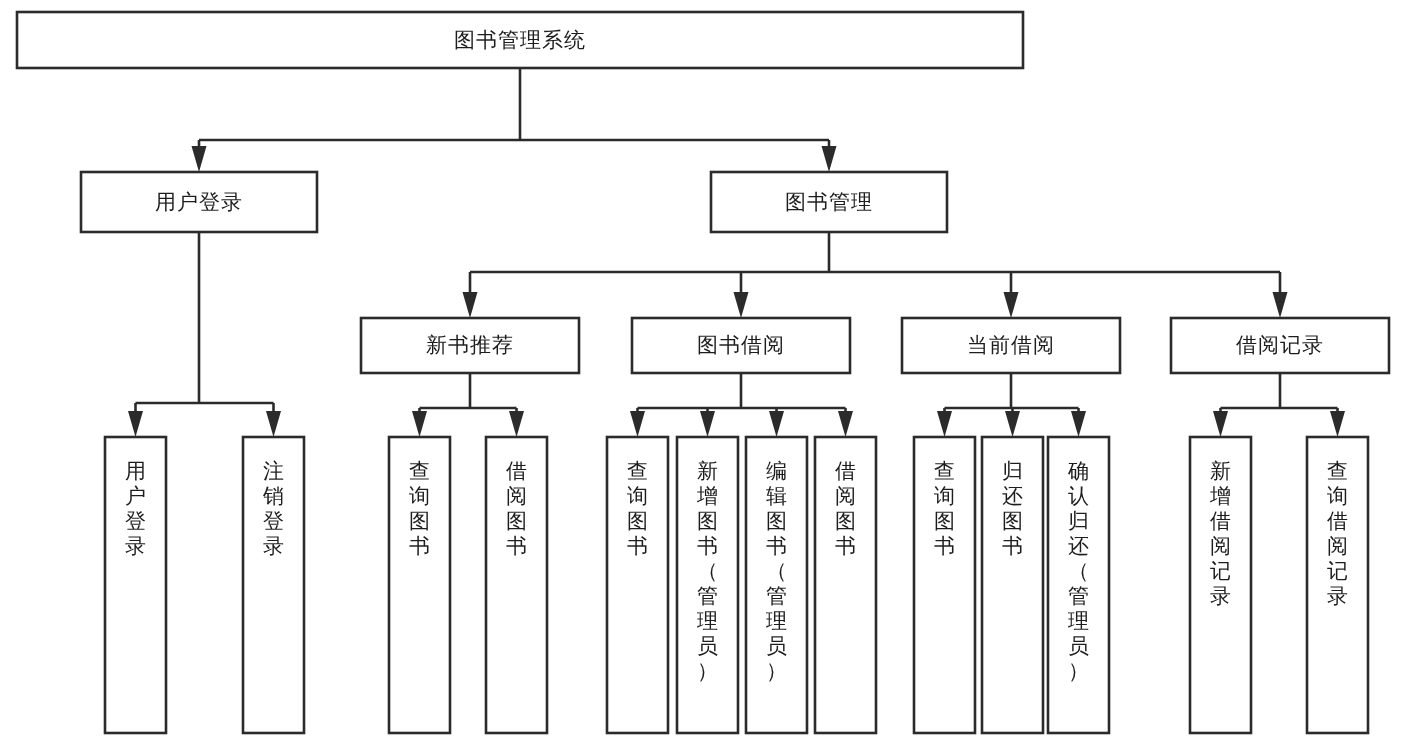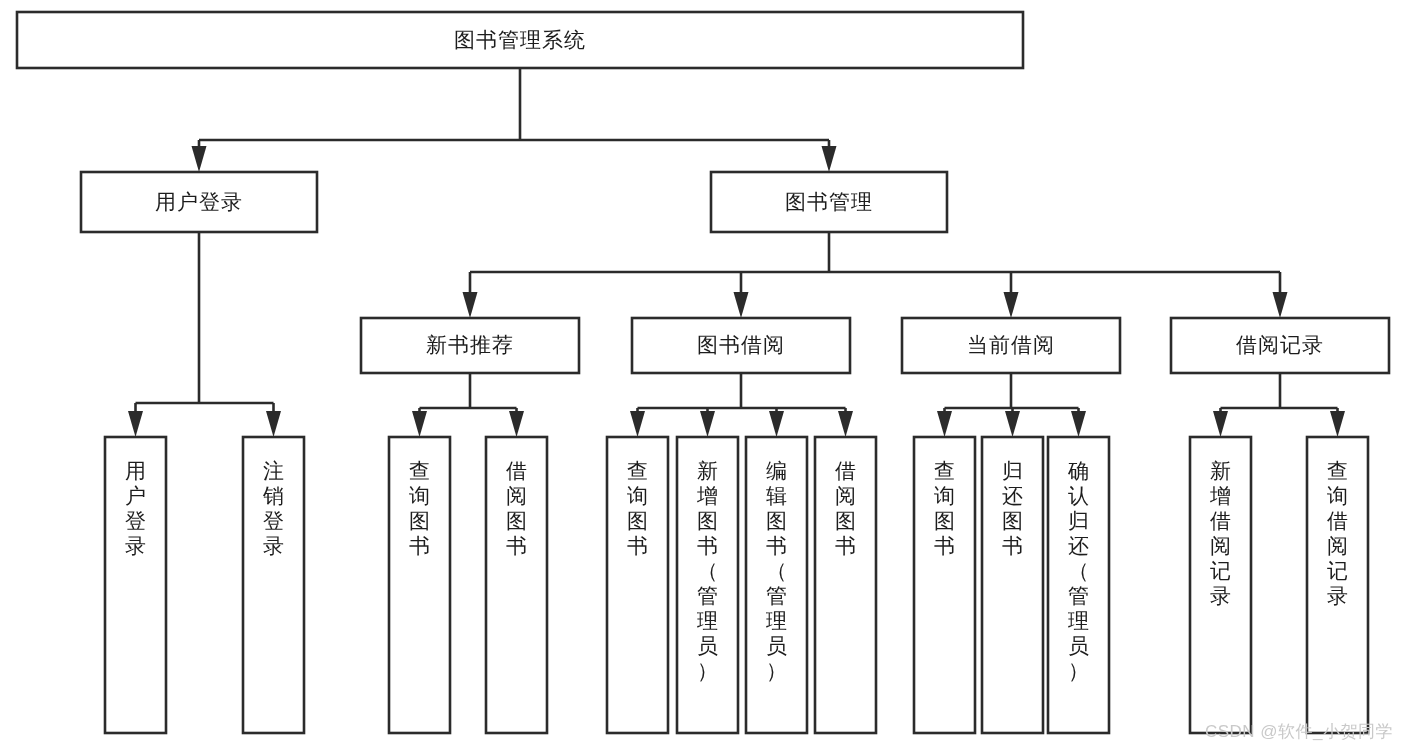--- a/index.html
+++ b/index.html
@@ -211,14 +211,13 @@
         <g>
           <rect x="1190" y="437" width="61" height="296" class="node-box"></rect>
           <text x="1220.5" y="471.5" class="node-label" font-size="21" text-anchor="middle"><tspan x="1220.5" dy="0">新</tspan><tspan x="1220.5" dy="25">增</tspan><tspan x="1220.5" dy="25">借</tspan><tspan x="1220.5" dy="25">阅</tspan><tspan x="1220.5" dy="25">记</tspan><tspan x="1220.5" dy="25">录</tspan></text>
         </g>
         <g>
           <rect x="1307" y="437" width="61" height="296" class="node-box"></rect>
           <text x="1337.5" y="471.5" class="node-label" font-size="21" text-anchor="middle"><tspan x="1337.5" dy="0">查</tspan><tspan x="1337.5" dy="25">询</tspan><tspan x="1337.5" dy="25">借</tspan><tspan x="1337.5" dy="25">阅</tspan><tspan x="1337.5" dy="25">记</tspan><tspan x="1337.5" dy="25">录</tspan></text>
         </g>
       </g>
   </svg>
-  <div class="watermark-text">CSDN @软件_小贺同学</div>
 </div>
 
 </body></html>

